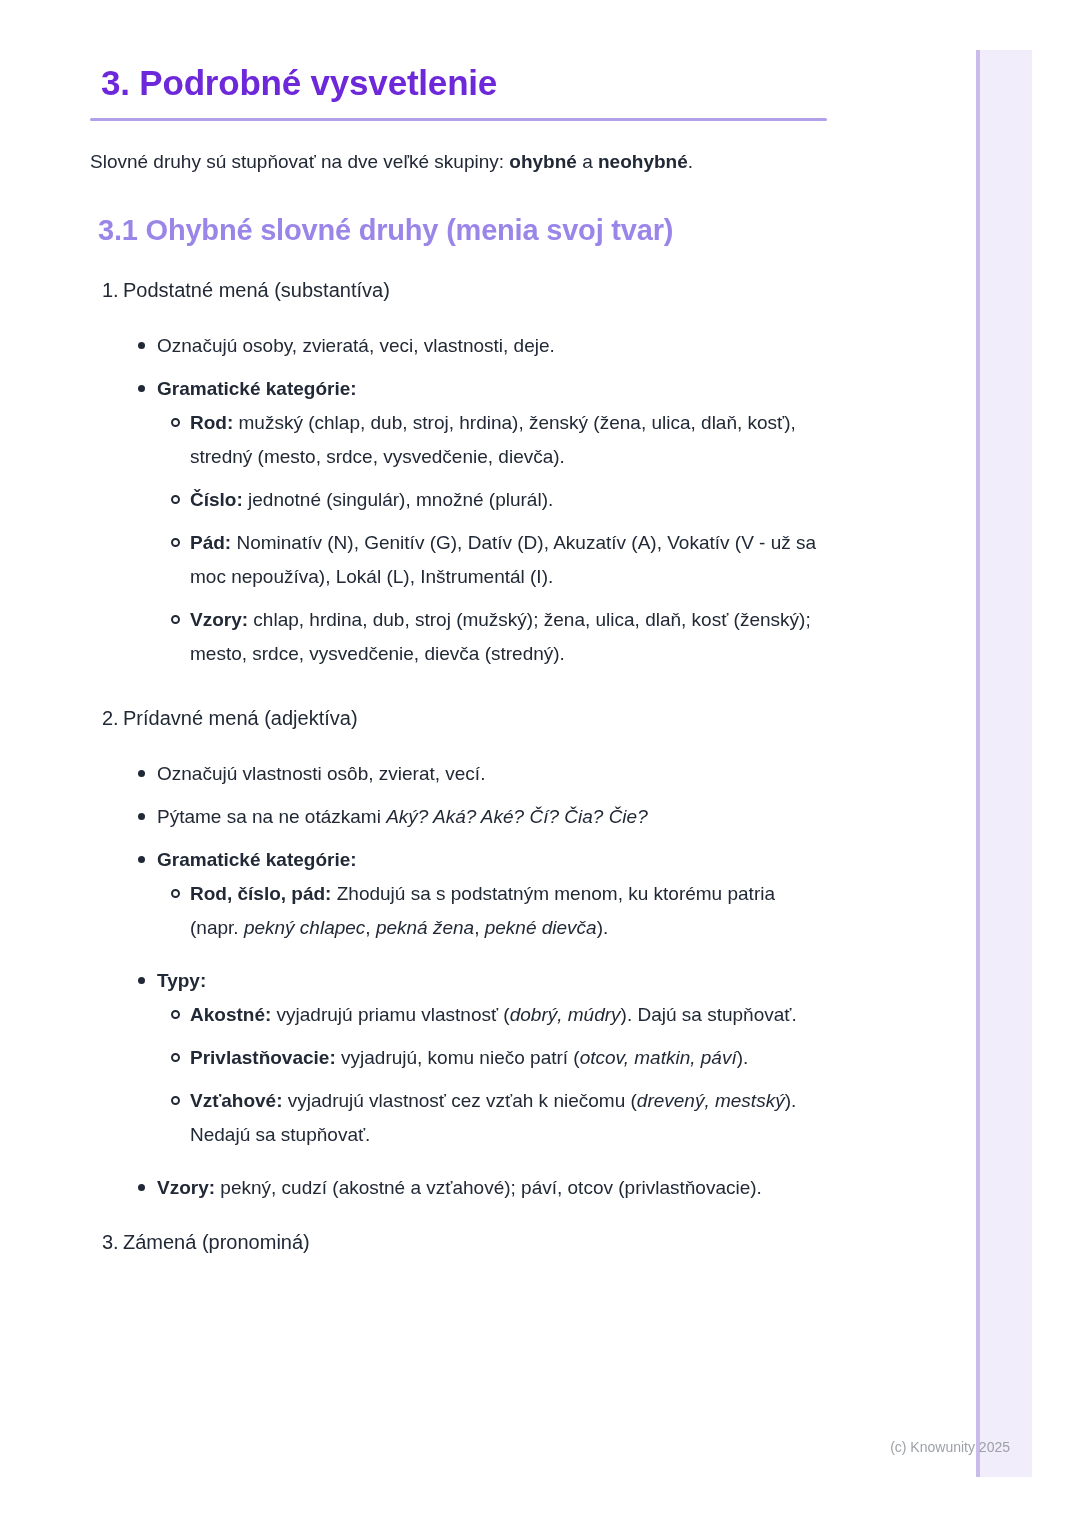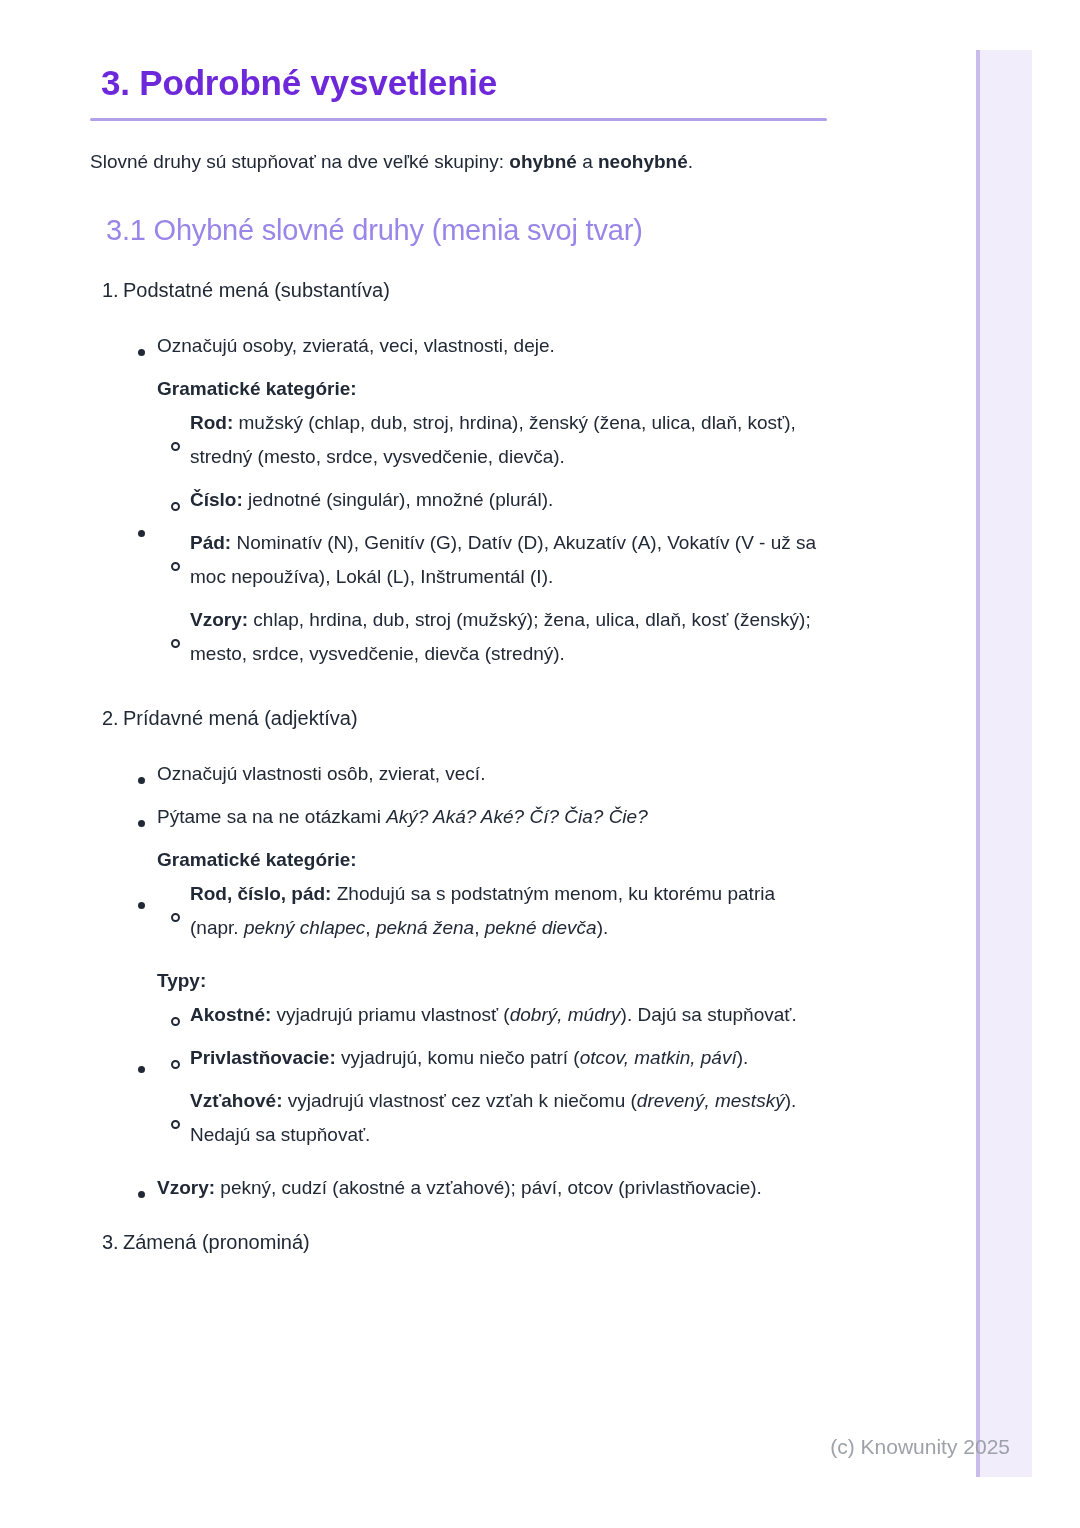--- a/index.html
+++ b/index.html
@@ -24,40 +24,40 @@
     background:var(--c-stripe-fill);border-left:4px solid var(--c-stripe-border);
   }
   .content{position:absolute;left:90px;top:52px;width:737px;}
   h1.doc-title{
     margin:11px;font-size:35px;line-height:40px;font-weight:700;color:var(--c-title);
     letter-spacing:-0.2px;
   }
   .rule{margin-top:15px;height:3px;background:var(--c-rule);border-radius:2px;}
   p.intro{margin:28px 0 0;font-size:19px;line-height:26px;}
   h2.section-title{
-    margin:38px 16px 0;font-size:29px;line-height:34px;font-weight:400;color:var(--c-section);
+    margin:38px 8px 0;font-size:29px;line-height:34px;font-weight:700;color:var(--c-section);
     letter-spacing:-0.2px;
   }
   #numbered-list{margin-top:30px;}
   .num-item{margin-top:24px;}
   .num-item:first-child{margin-top:0;}
   .num-row{font-size:20px;line-height:26px;display:flex;}
   .num-row .num{margin-left:12px;width:21px;flex:none;}
   .num-row .item-label{font-weight:400;}
   .bullets{margin-top:26px;padding-left:48px;}
-  .li{display:flex;margin-bottom:9px;align-items:center;}
+  .li{display:flex;margin-bottom:9px;align-items:flex-start;}
   .dot{flex:none;width:7px;height:7px;border-radius:50%;background:var(--c-text);margin:13px 12px 0 0;}
   .ring{flex:none;width:9px;height:9px;border-radius:50%;border:2px solid var(--c-text);margin:12px 10px 0 0;background:transparent;}
   .li-body{flex:1;min-width:0;}
   p.line{margin:0;font-size:19px;line-height:34px;}
   .subs{margin:0 0 10px 14px;}
   .b{font-weight:700;}
   .i{font-style:italic;}
   .footer{
-    position:absolute;top:1437px;right:70px;font-size:21px;line-height:20px;
+    position:absolute;top:1437px;right:70px;font-size:14px;line-height:20px;
     color:var(--c-footer);z-index:2;
   }
 </style>
 </head>
 <body>
 
 <div class="page">
   <div class="side-stripe"></div>
 
   <div class="content">

